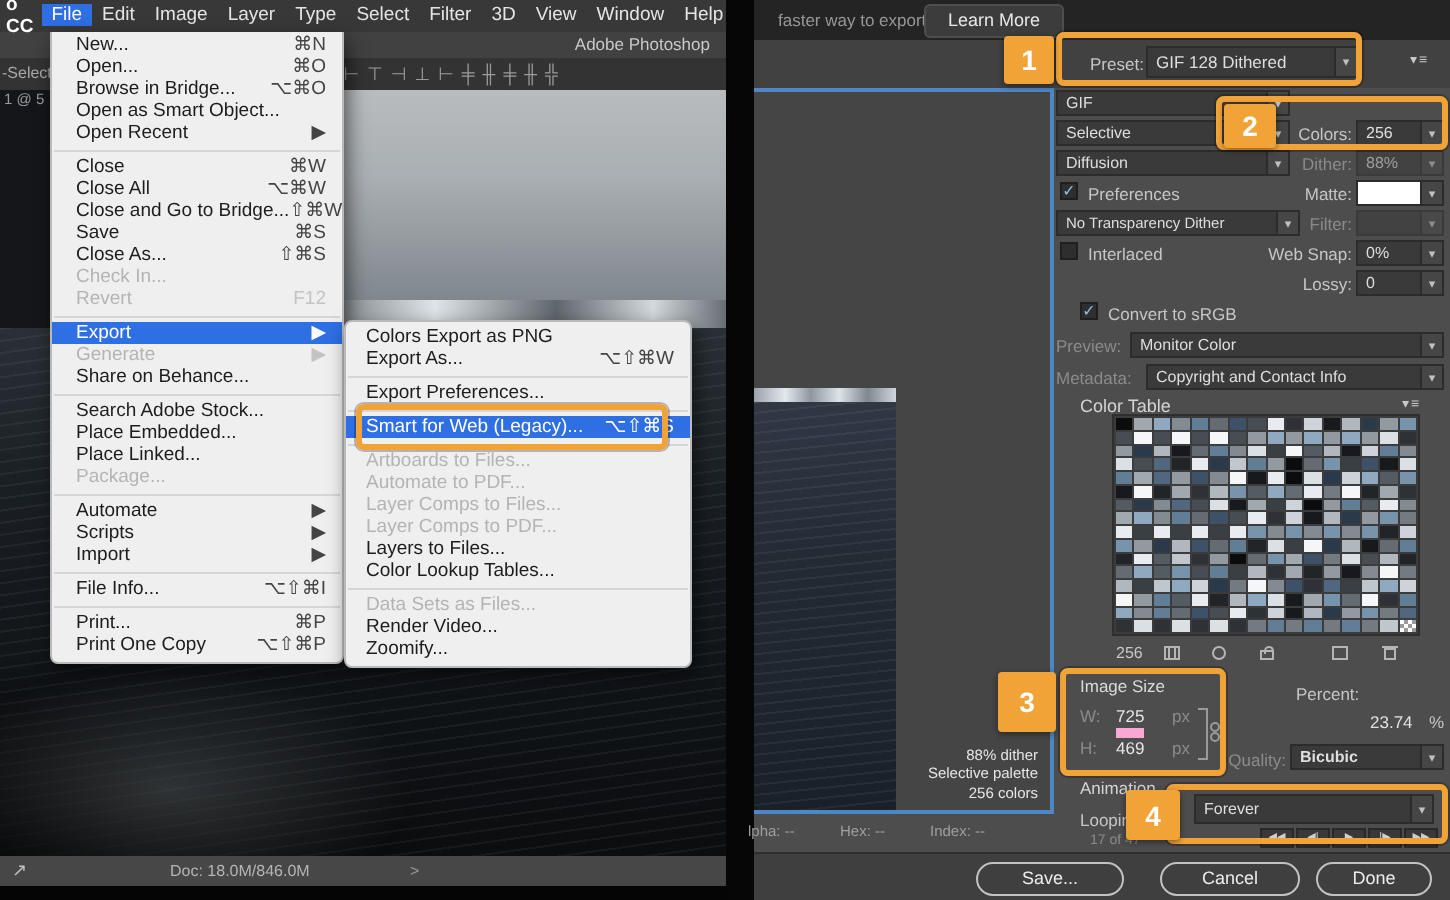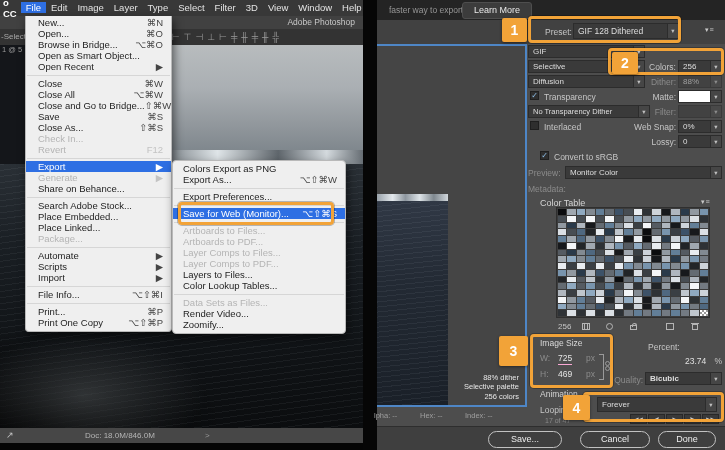--- a/index.html
+++ b/index.html
@@ -113,21 +113,21 @@
   .ct-ic{position:absolute;top:322px;width:11px;height:10px;color:#b5b5b5;}
   .ic-box{display:block;width:8px;height:7px;border:1px solid #b5b5b5;margin:1px auto;}
   .ic-grid{background:repeating-linear-gradient(90deg,transparent 0 1px,#b5b5b5 1px 2px,transparent 2px 3px);}
   .ic-circle{border-radius:50%;width:7px;height:7px;}
   .ic-lock{width:7px;height:5px;margin-top:3px;position:relative;}
   .ic-lock:before{content:"";position:absolute;left:1px;top:-3px;width:3px;height:3px;
       border:1px solid #b5b5b5;border-bottom:none;border-radius:3px 3px 0 0;}
   .ic-trash{position:relative;width:6px;height:6px;margin-top:2px;}
   .ic-trash:before{content:"";position:absolute;left:-2px;top:-2px;width:8px;height:1px;background:#b5b5b5;}
 
-  .uline{border-bottom:1px solid #f9a8d4;padding-bottom:1px;}
+  .uline{border-bottom:5px solid #f9a8d4;padding-bottom:1px;}
   .bracket{position:absolute;left:222px;top:354px;width:5px;height:26px;
            border-top:1px solid #9a9a9a;border-right:1px solid #9a9a9a;border-bottom:1px solid #9a9a9a;}
   .chain{position:absolute;left:228px;top:361px;width:6px;height:11px;}
   .chain i{position:absolute;left:0;width:5px;height:5px;border:1px solid #9a9a9a;border-radius:50%;display:block;}
   .chain i:last-child{top:5px;}
 
   .playbtn{position:absolute;top:414px;width:17px;height:10px;background:#393939;border:1px solid #282828;
            color:#cfcfcf;font-size:5.5px;line-height:8px;text-align:center;}
   .dfooter{position:absolute;left:0;top:426px;width:348px;height:28px;background:#3f3f3f;border-top:1px solid #2e2e2e;}
   .pill{position:absolute;top:4px;height:17px;border:1px solid #c2c2c2;border-radius:9px;background:transparent;
@@ -290,30 +290,30 @@
         <span class="mlabel">Export As...</span>
         <span class="mright">⌥⇧⌘W</span>
       </div>
       <div class="msep"></div>
       <div class="mrow">
         <span class="mlabel">Export Preferences...</span>
         <span class="mright"></span>
       </div>
       <div class="msep"></div>
       <div class="mrow mhl">
-        <span class="mlabel">Save for Web (Monitor)...</span>
+        <span class="mlabel">Smart for Web (Legacy)...</span>
         <span class="mright">⌥⇧⌘S</span>
       </div>
       <div class="msep"></div>
       <div class="mrow mdis">
         <span class="mlabel">Artboards to Files...</span>
         <span class="mright"></span>
       </div>
       <div class="mrow mdis">
-        <span class="mlabel">Artboards to PDF...</span>
+        <span class="mlabel">Automate to PDF...</span>
         <span class="mright"></span>
       </div>
       <div class="mrow mdis">
         <span class="mlabel">Layer Comps to Files...</span>
         <span class="mright"></span>
       </div>
       <div class="mrow mdis">
         <span class="mlabel">Layer Comps to PDF...</span>
         <span class="mright"></span>
       </div>
@@ -401,21 +401,21 @@
       <span class="chev">▾</span>
     </div>
     <span class="lbl rlbl dim" style="right:49px;top:77px">Dither:</span>
     <div class="dd dim2" style="left:301px;top:75px;width:44px">
       <span>88%</span>
       <span class="chev">▾</span>
     </div>
 
     
     <span class="cb" style="left:153px;top:91px">✓</span>
-    <span class="lbl" style="left:167px;top:92px">Transparency</span>
+    <span class="lbl" style="left:167px;top:92px">Preferences</span>
     <span class="lbl rlbl" style="right:49px;top:92px">Matte:</span>
     <div class="dd" style="left:301px;top:90px;width:44px;padding-left:0">
       <span class="swatch"></span>
       <span class="chev">▾</span>
     </div>
 
     
     <div class="dd" style="left:151px;top:105px;width:122px;font-size:7.5px">
       <span>No Transparency Dither</span>
       <span class="chev">▾</span>
@@ -445,20 +445,24 @@
     <span class="cb" style="left:163px;top:151px">✓</span>
     <span class="lbl" style="left:177px;top:152px">Convert to sRGB</span>
 
     
     <span class="lbl dim" style="left:151px;top:168px">Preview:</span>
     <div class="dd" style="left:188px;top:166px;width:157px">
       <span>Monitor Color</span>
       <span class="chev">▾</span>
     </div>
     <span class="lbl dim" style="left:151px;top:184px">Metadata:</span>
+    <div class="dd" style="left:196px;top:182px;width:149px">
+      <span>Copyright and Contact Info</span>
+      <span class="chev">▾</span>
+    </div>
 
     
     <span class="lbl" style="left:163px;top:198px;font-size:9px;color:#d4d4d4">Color Table</span>
     <span class="pmenu" style="left:324px;top:198px">▾≡</span>
     <div class="ct-grid" id="colorGrid">
         <div class="sw" style="background: rgb(11, 12, 14);"></div>
         <div class="sw" style="background: rgb(160, 168, 176);"></div>
         <div class="sw" style="background: rgb(143, 169, 192);"></div>
         <div class="sw" style="background: rgb(130, 138, 146);"></div>
         <div class="sw" style="background: rgb(98, 126, 151);"></div>

